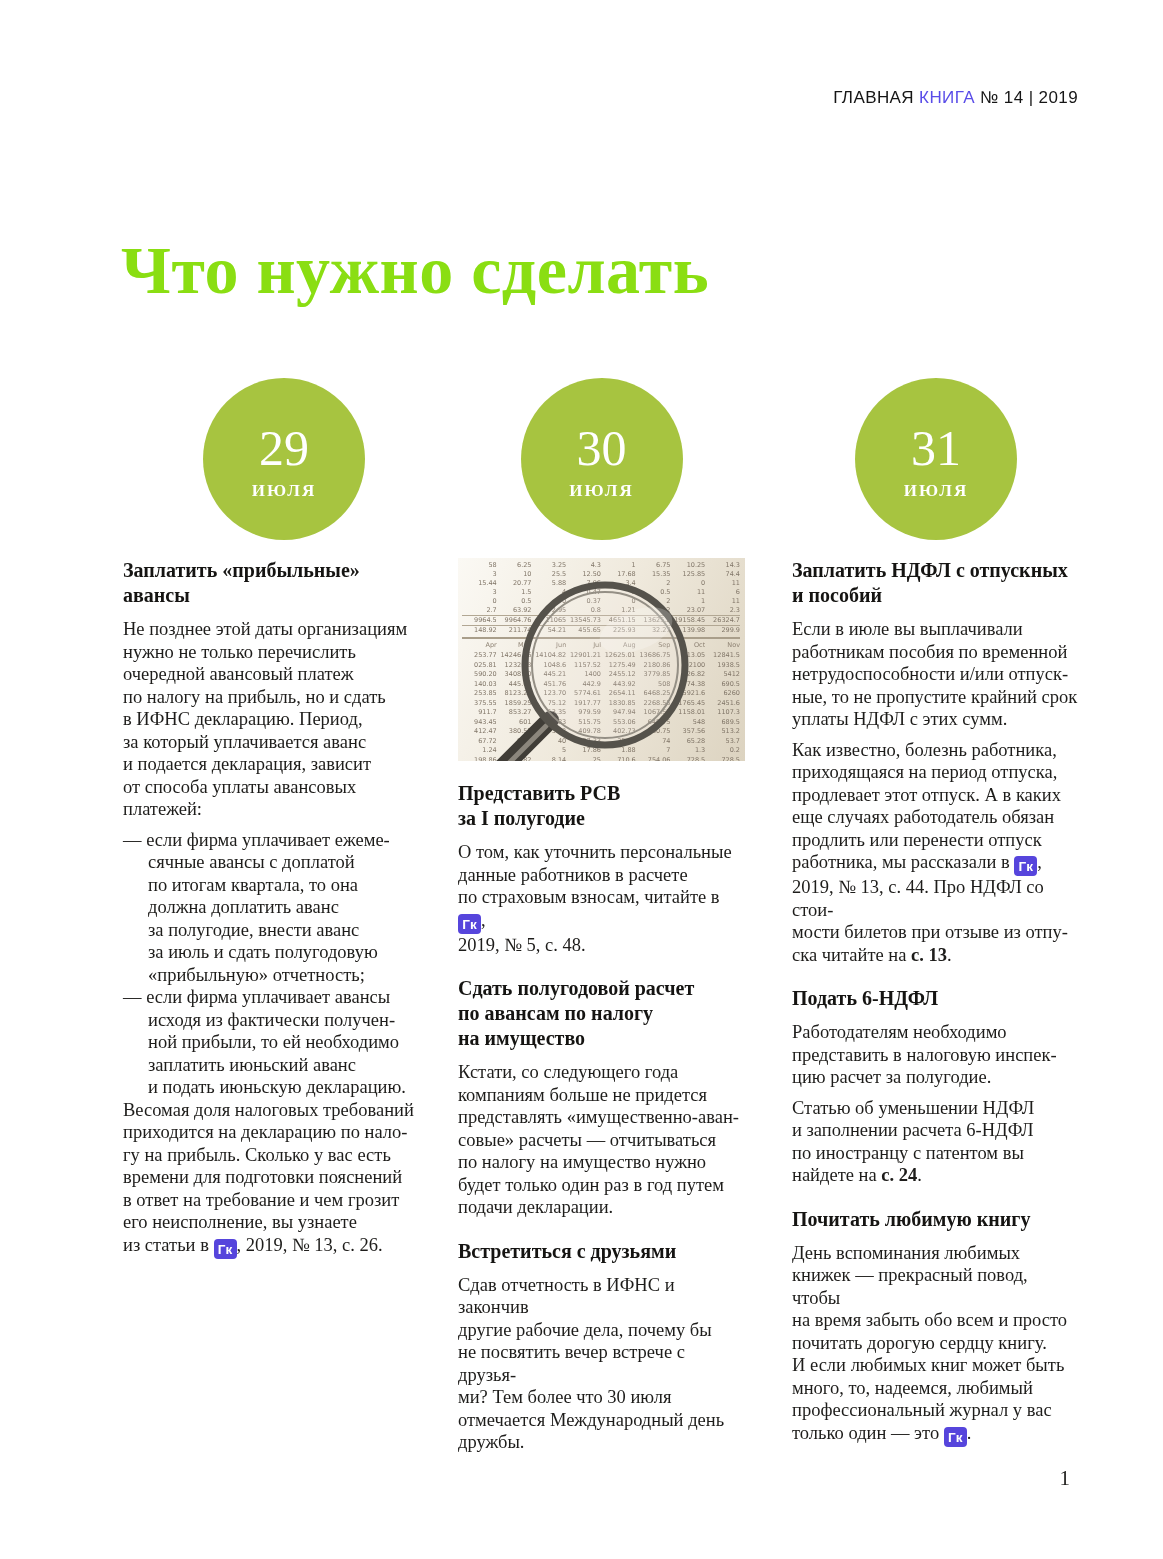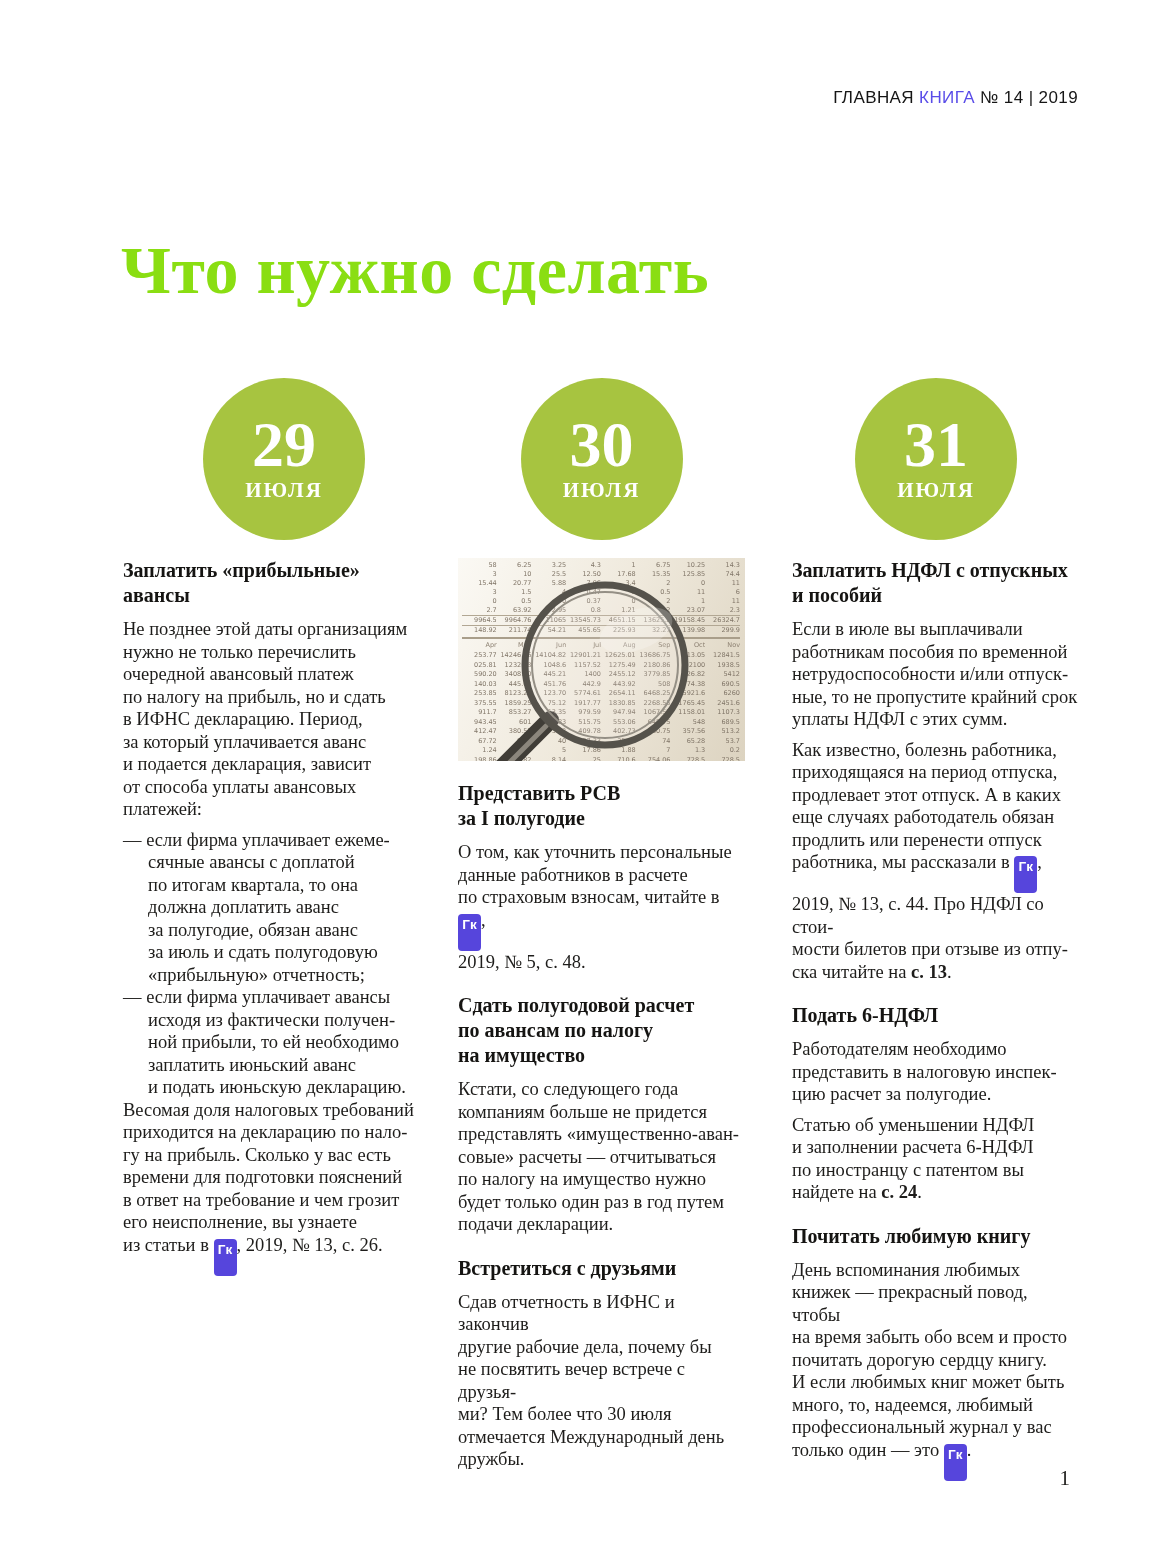--- a/index.html
+++ b/index.html
@@ -16,31 +16,31 @@
 
   .content{position:absolute;left:123px;top:378px;display:flex;}
   .col{display:flex;flex-direction:column;}
   .col-1{width:322px;margin-right:13px;}
   .col-2{width:287px;margin-right:47px;}
   .col-3{width:288px;}
 
   .circle{width:162px;height:162px;border-radius:50%;background:#a7c440;color:#fff;
     margin:0 auto 18px;display:flex;flex-direction:column;align-items:center;justify-content:center;
     text-align:center;flex:0 0 auto;}
-  .circle .day{font-size:64px;line-height:60px;font-weight:bold;}
-  .circle .month{font-size:21px;font-weight:bold;letter-spacing:2px;margin-top:3px;}
+  .circle .day{font-size:50px;line-height:60px;font-weight:normal;}
+  .circle .month{font-size:17px;font-weight:bold;letter-spacing:2px;margin-top:3px;}
 
   .col-body h3{font-size:20px;line-height:25px;font-weight:bold;margin:20px 0 10px;
     white-space:pre-line;color:#151412;}
   .col-body h3:first-child{margin-top:0;}
   .col-body p{font-size:18.5px;line-height:22.5px;margin:0 0 8px;white-space:pre-line;}
   .col-body p.list-item{margin:0;padding-left:25px;text-indent:-25px;}
   .col-body .b{font-weight:bold;}
 
-  .gk-badge{display:inline-block;width:23px;height:37px;line-height:21px;border-radius:4px;
+  .gk-badge{display:inline-block;width:23px;height:20px;line-height:21px;border-radius:4px;
     background:#5645dc;color:#fff;text-align:center;
     font-family:"Liberation Sans","DejaVu Sans",sans-serif;font-weight:bold;font-size:13.5px;
     vertical-align:-3px;text-indent:0;}
 
   .photo{position:relative;width:287px;height:203px;overflow:hidden;margin:0 0 16px;
     background:linear-gradient(115deg,#fbf9f4 0%,#efe9dc 50%,#dcd3c0 100%);flex:0 0 auto;}
   .ph-table{position:absolute;left:4px;right:5px;top:3px;}
   .ph-row{display:flex;font-family:"DejaVu Sans",sans-serif;font-size:6.5px;line-height:9px;color:#80756612;}
   .ph-row{color:#817668;}
   .ph-row span{flex:1;text-align:right;overflow:hidden;}
@@ -73,21 +73,21 @@
 по налогу на прибыль, но и сдать
 в ИФНС декларацию. Период,
 за который уплачивается аванс
 и подается декларация, зависит
 от способа уплаты авансовых
 платежей:</span></p>
         <p class="list-item"><span>— если фирма уплачивает ежеме-
 сячные авансы с доплатой
 по итогам квартала, то она
 должна доплатить аванс
-за полугодие, обязан аванс
+за полугодие, внести аванс
 за июль и сдать полугодовую
 «прибыльную» отчетность;</span></p>
         <p class="list-item"><span>— если фирма уплачивает авансы
 исходя из фактически получен-
 ной прибыли, то ей необходимо
 заплатить июньский аванс
 и подать июньскую декларацию.</span></p>
         <p class="para"><span>Весомая доля налоговых требований
 приходится на декларацию по нало-
 гу на прибыль. Сколько у вас есть

